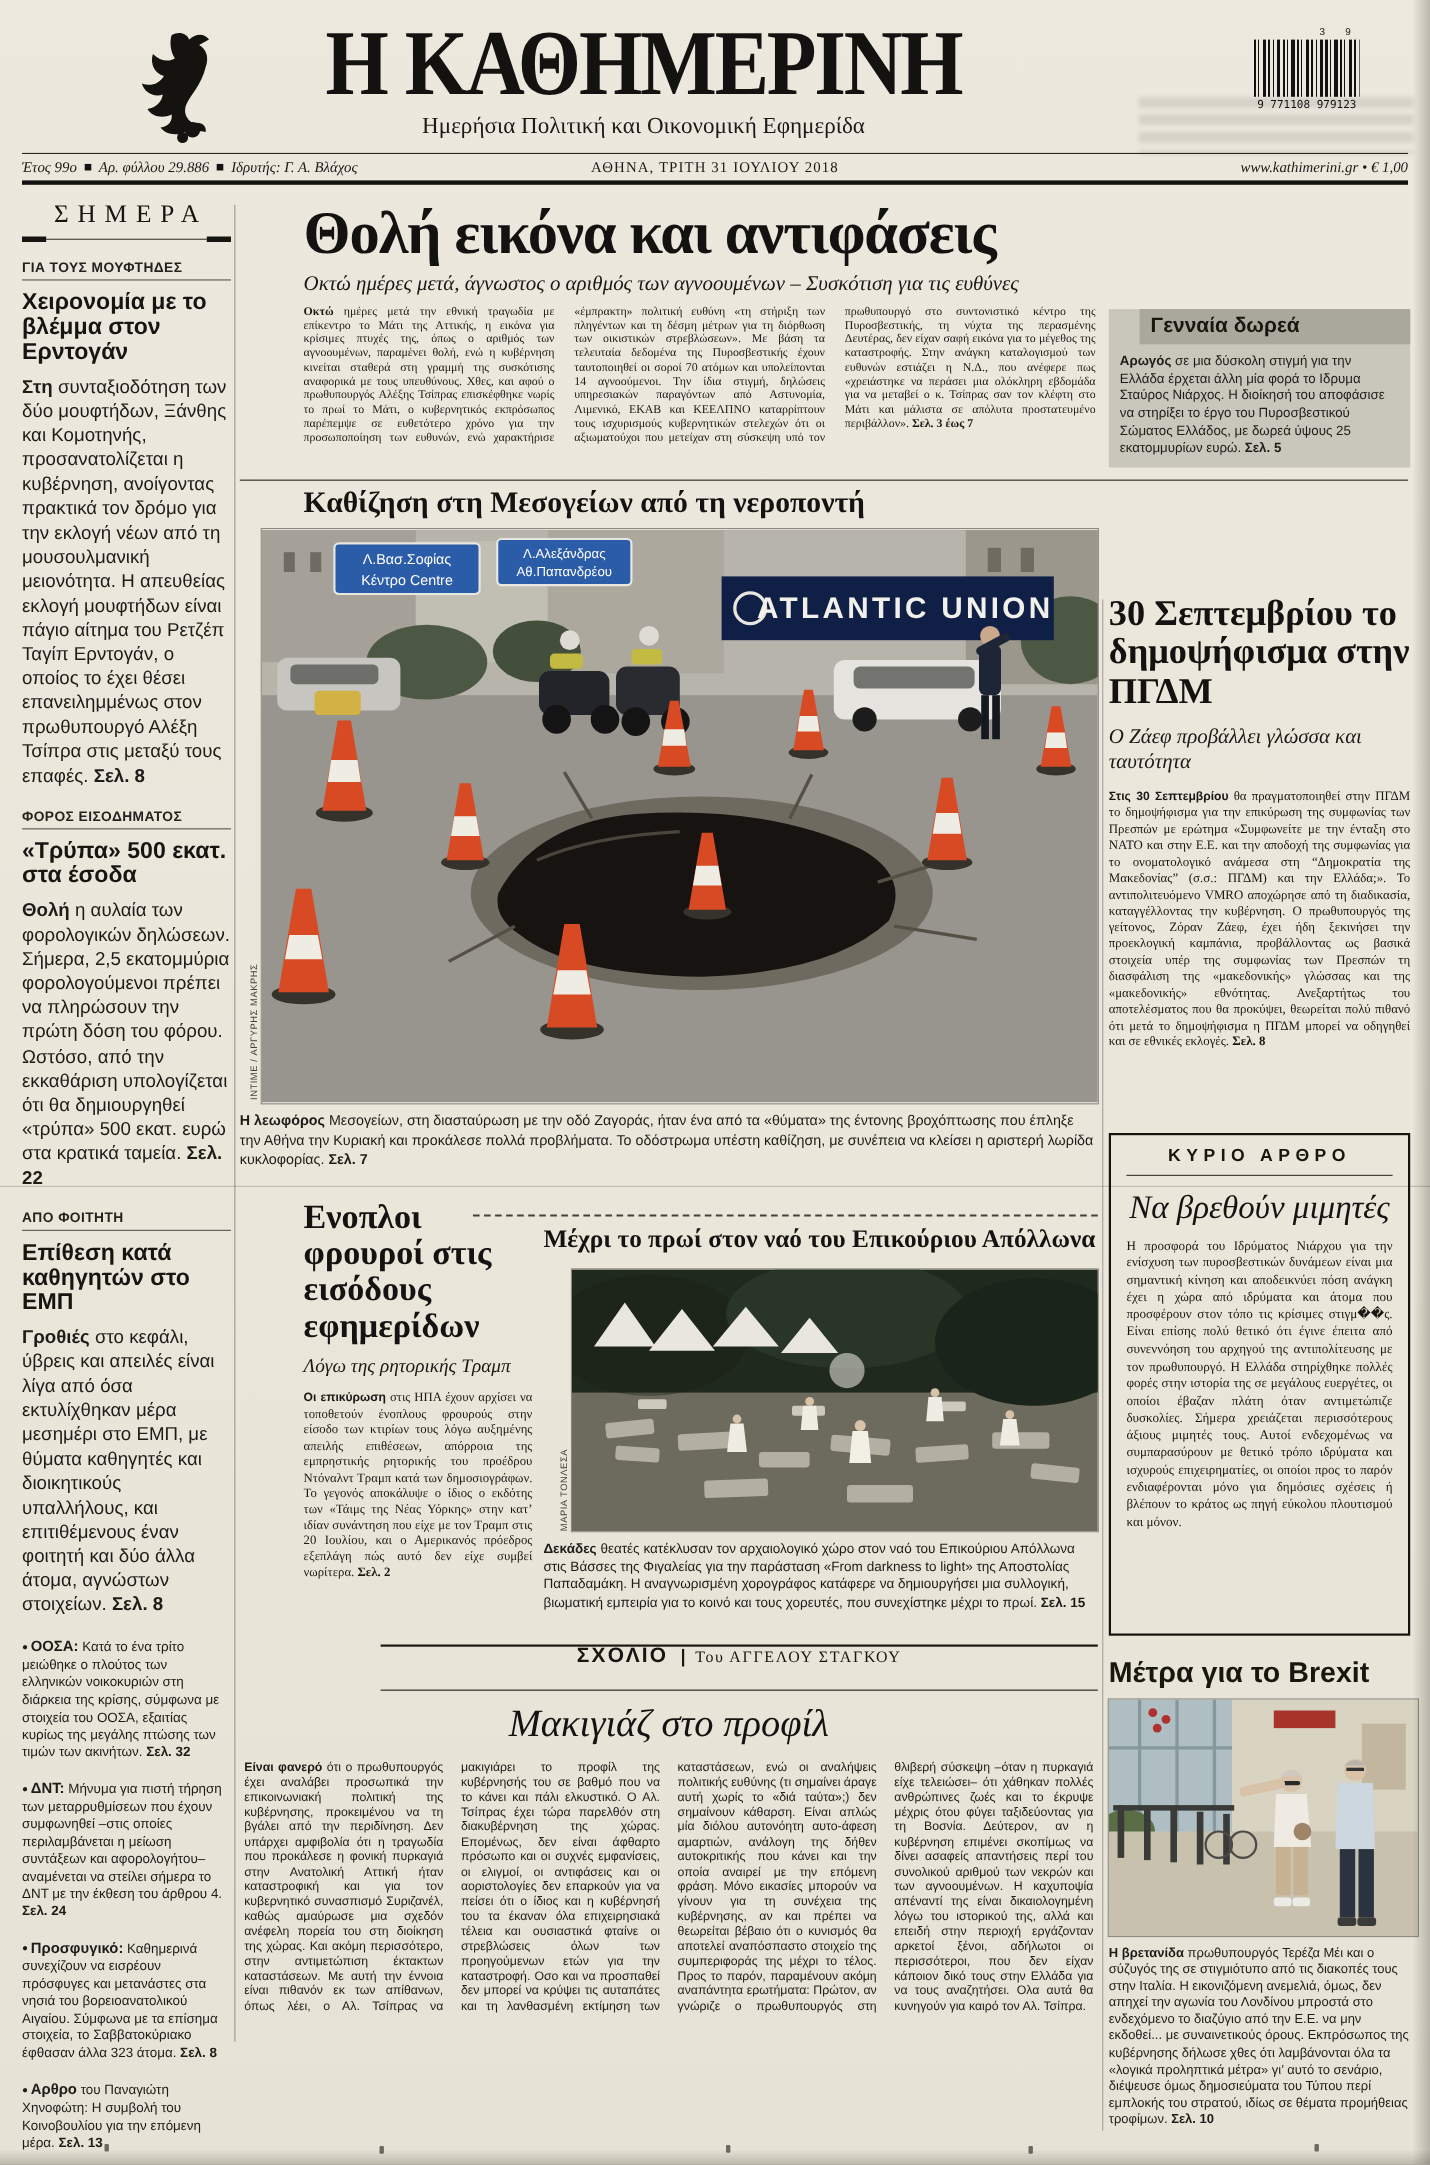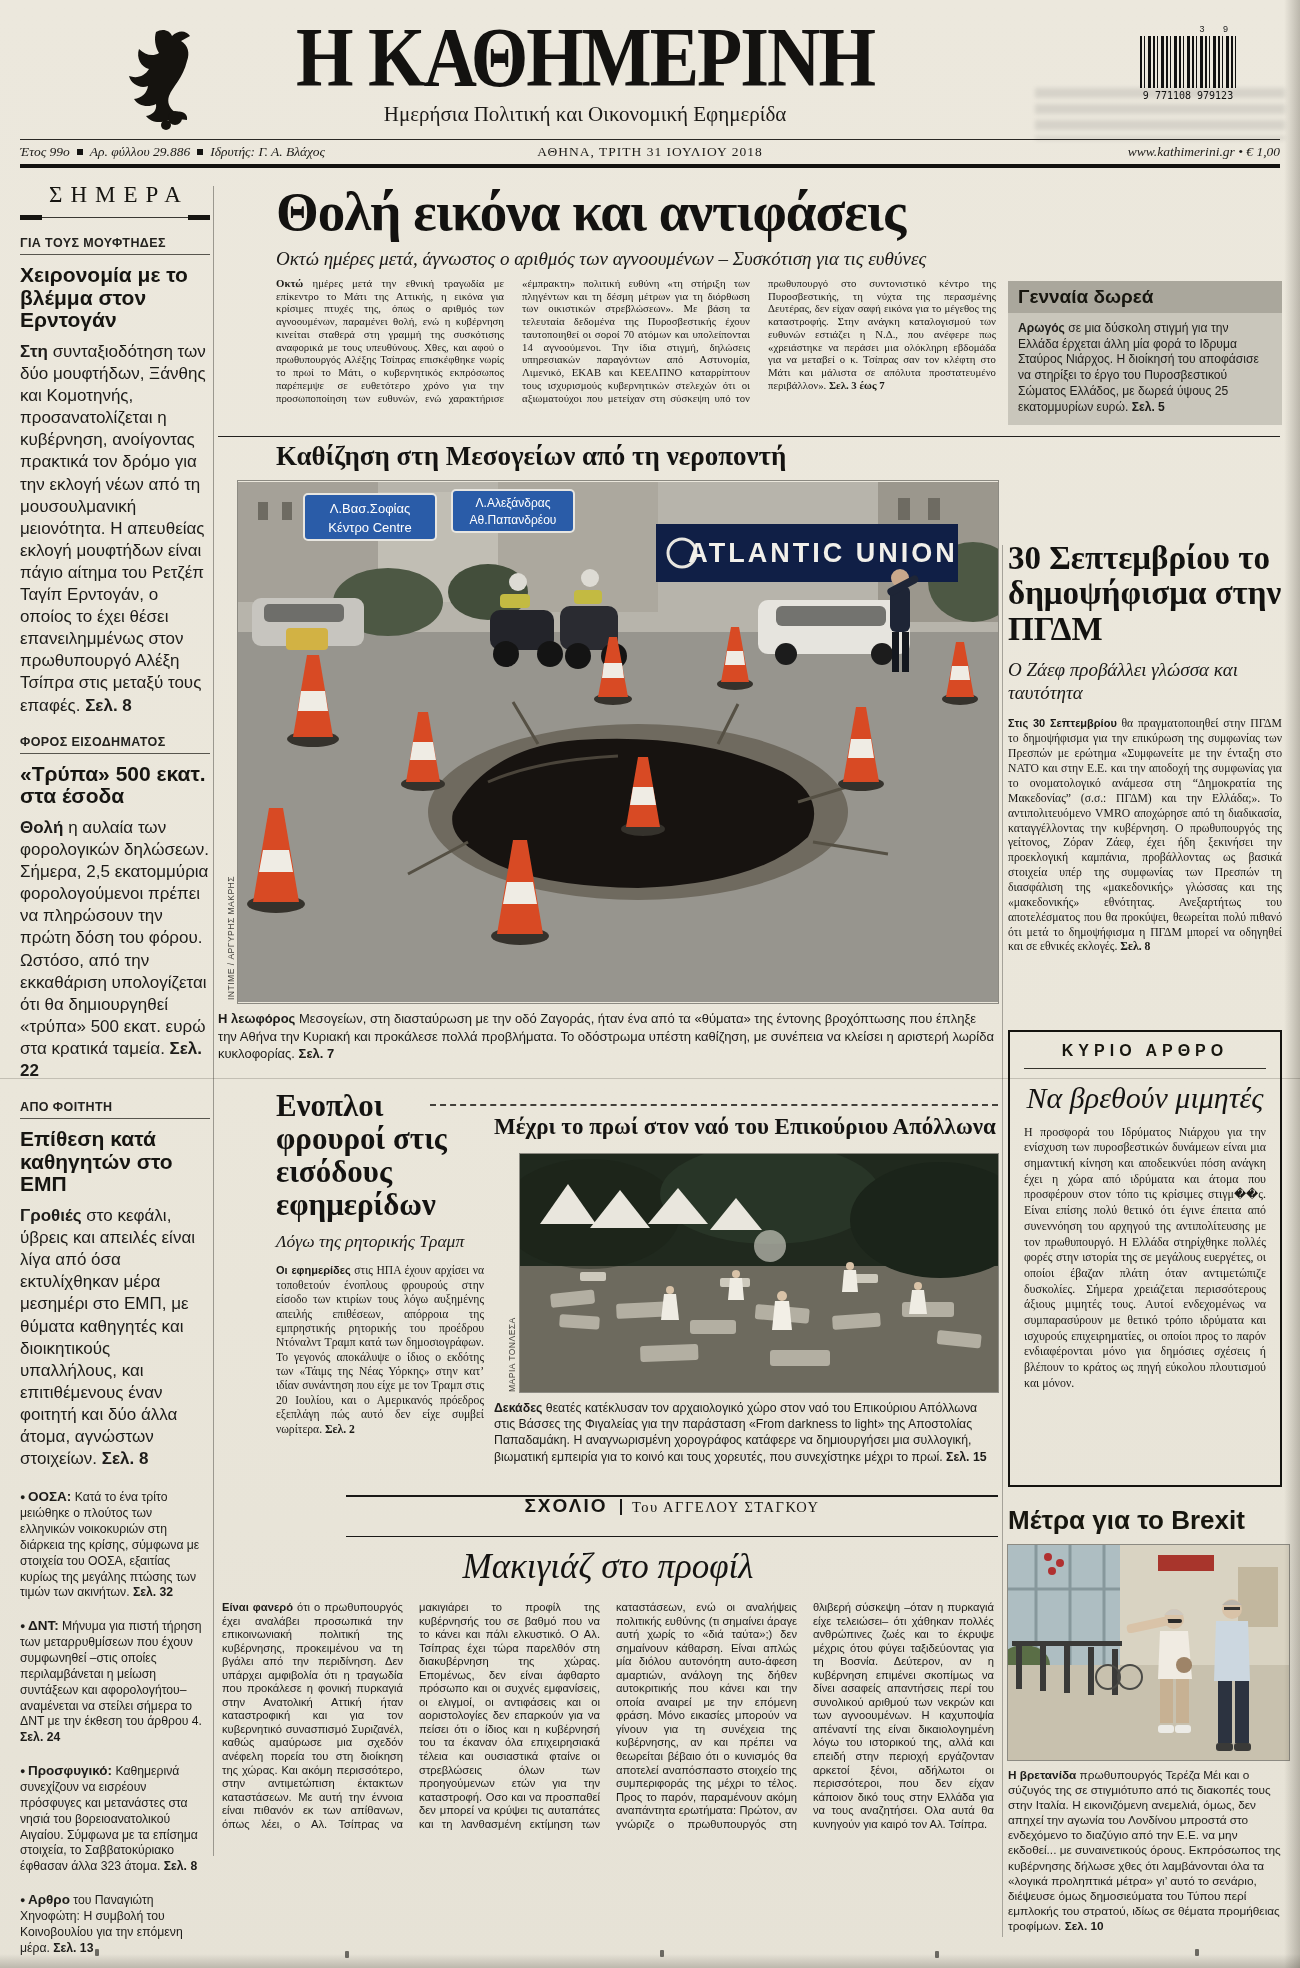--- a/index.html
+++ b/index.html
@@ -85,21 +85,21 @@
   .comm-kicker{font-family:"Liberation Sans",sans-serif;font-weight:700;font-size:19px;letter-spacing:2px;}
   .comm-author{font-family:"Liberation Serif","DejaVu Serif",serif;font-size:14.5px;letter-spacing:1.5px;
     border-left:2px solid #1a1917;padding-left:10px;margin-left:8px;}
   .comm-rule-b{position:absolute;left:128px;top:41px;width:652px;border-top:1px solid #1a1917;}
   .comm-hl{position:absolute;left:0;top:52px;width:780px;text-align:center;
     font-family:"Liberation Serif","DejaVu Serif",serif;font-style:italic;font-size:35px;color:#141311;}
   .comm-body{position:absolute;left:4px;top:106px;width:772px;height:344px;overflow:hidden;
     font-size:11.2px;line-height:1.21;text-align:justify;column-count:4;column-gap:16px;column-fill:balance;color:#1c1b18;}
   
   .donation{left:1008px;top:281px;width:274px;background:#c9c6bb;}
-  .don-bar{background:#aaa79c;padding:5px 10px;font-size:19px;font-weight:700;color:#17160f;}
+  .don-bar{background:#aaa79c;padding:5px 10px;font-size:19px;font-weight:700;color:#17160f;margin-left:28px;}
   .don-body{padding:8px 10px 10px 10px;font-size:12.1px;line-height:1.3;color:#1d1c19;}
   .pgdm{left:1008px;top:541px;width:274px;}
   .pgdm-hl{font-family:"Liberation Serif","DejaVu Serif",serif;font-weight:700;font-size:33px;line-height:1.07;color:#131210;}
   .pgdm-sub{font-family:"Liberation Serif","DejaVu Serif",serif;font-style:italic;font-size:19px;line-height:1.2;margin-top:12px;color:#1a1917;}
   .pgdm-body{margin-top:13px;font-family:"Liberation Serif","DejaVu Serif",serif;font-size:11.7px;
     line-height:1.27;text-align:justify;color:#191815;height:296px;overflow:hidden;}
   .editorial{left:1008px;top:1030px;width:274px;height:457px;border:2px solid #14130f;
     box-sizing:border-box;padding:10px 14px;}
   .ed-kicker{text-align:center;font-weight:700;font-size:16px;letter-spacing:5px;color:#17160f;
     border-bottom:1px solid #35332c;padding-bottom:8px;}
@@ -404,21 +404,21 @@
     <span>Μεσογείων, στη διασταύρωση με την οδό Ζαγοράς, ήταν ένα από τα «θύματα» της έντονης βροχόπτωσης που έπληξε την Αθήνα την Κυριακή και προκάλεσε πολλά προβλήματα. Το οδόστρωμα υπέστη καθίζηση, με συνέπεια να κλείσει η αριστερή λωρίδα κυκλοφορίας.</span>
     <span class="cap-lead">Σελ. 7</span>
   </div>
 
   <div class="abs crease"></div>
 
   <div class="abs guards">
     <div class="guards-hl">Ενοπλοι φρουροί στις εισόδους εφημερίδων</div>
     <div class="guards-sub">Λόγω της ρητορικής Τραμπ</div>
     <div class="guards-body">
-      <b style="font-family:'Liberation Sans',sans-serif;font-size:11px;">Οι εφημερίδες</b>
+      <b style="font-family:'Liberation Sans',sans-serif;font-size:11px;">Οι επικύρωση</b>
       <span>στις ΗΠΑ έχουν αρχίσει να τοποθετούν ένοπλους φρουρούς στην είσοδο των κτιρίων τους λόγω αυξημένης απειλής επιθέσεων, απόρροια της εμπρηστικής ρητορικής του προέδρου Ντόναλντ Τραμπ κατά των δημοσιογράφων. Το γεγονός αποκάλυψε ο ίδιος ο εκδότης των «Τάιμς της Νέας Υόρκης» στην κατ’ ιδίαν συνάντηση που είχε με τον Τραμπ στις 20 Ιουλίου, και ο Αμερικανός πρόεδρος εξεπλάγη πώς αυτό δεν είχε συμβεί νωρίτερα.</span>
       <b class="pg-serif">Σελ. 2</b>
     </div>
   </div>
 
   <div class="abs dash-rule"></div>
   <div class="abs mexri-hl">Μέχρι το πρωί στον ναό του Επικούριου Απόλλωνα</div>
   <svg class="abs apollo-photo" viewBox="0 0 478 238">
     <rect width="478" height="238" fill="#6d6a5e"></rect>
     <rect width="478" height="112" fill="#20291e"></rect>

